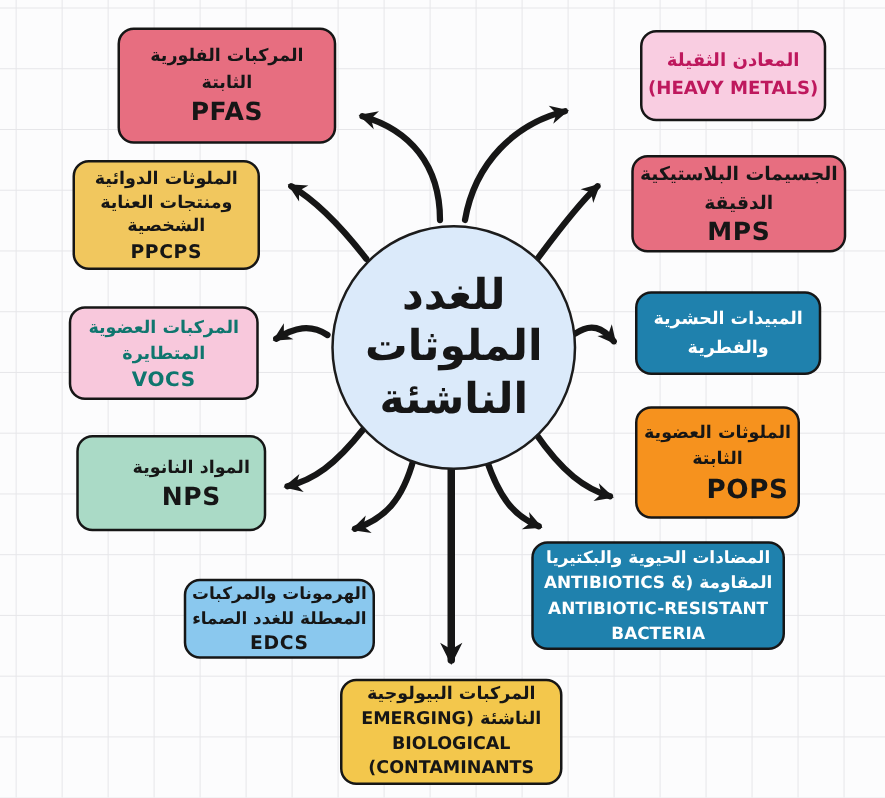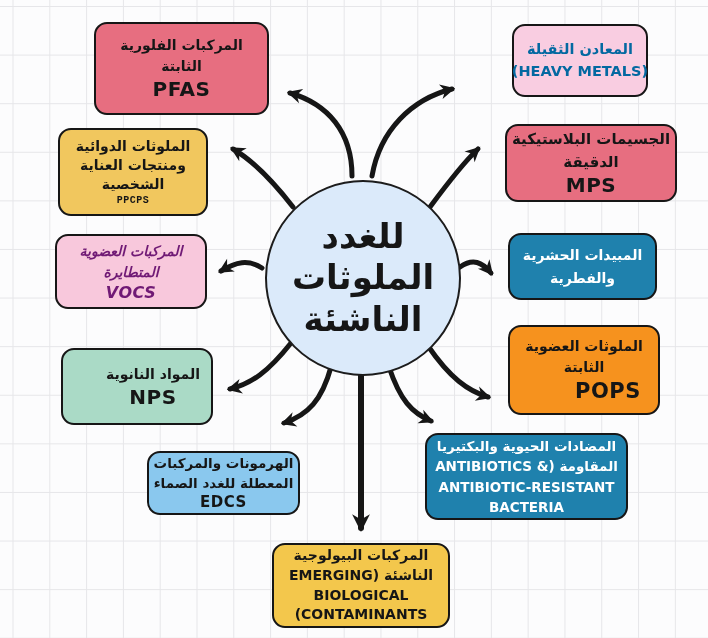--- a/index.html
+++ b/index.html
@@ -19,27 +19,27 @@
   .node{
     position:absolute;z-index:2;box-sizing:border-box;
     border:2.3px solid #161616;border-radius:13px;
     display:flex;flex-direction:column;justify-content:center;align-items:center;
     text-align:center;font-weight:bold;font-size:14px;line-height:1.5;
     padding:2px 4px;color:#161616;
   }
   .node .ln{white-space:nowrap;}
   .acr{font-size:20px;line-height:1.25;letter-spacing:.5px;}
   .n-ppcps{line-height:1.38;}
-  .n-ppcps .acr{font-size:10px;font-family:Liberation Mono, monospace;}
+  .n-ppcps .acr{font-size:15px;}
   .n-heavy .ln{font-size:14.5px;}
   .n-mps{font-size:15px;}
   .n-vocs .acr{font-size:16px;}
   .n-pest{line-height:1.6;}
   .n-pops .acr{font-size:21px;margin-left:48px;}
-  .n-edcs{font-size:13.5px;line-height:1.45;}
+  .n-edcs{font-size:13.5px;line-height:1.45;margin-top:12px;}
   .n-edcs .acr{font-size:15px;}
   .n-anti{font-size:13.5px;line-height:1.5;}
   .n-ebc{line-height:1.42;}
   .center-node{
     position:absolute;z-index:3;left:265px;top:180px;width:192px;height:192px;
     border-radius:50%;border:2.6px solid #1c1c1c;
     display:flex;flex-direction:column;justify-content:center;align-items:center;
     font-weight:bold;font-size:34px;line-height:1.22;color:#161616;
     text-align:center;
   }
@@ -67,55 +67,55 @@
     <path class="arrow" d="M 389,367 C 400,400 412,413 431,421" marker-end="url(#ah)" style="stroke: rgb(22, 22, 22);"></path>
     <path class="arrow thick" d="M 361,374 L 361,528" marker-end="url(#ah)" style="stroke: rgb(22, 22, 22);"></path>
   </svg>
 
   <div class="node n-pfas" style="left: 70px; top: 22px; width: 175px; height: 93px; background: rgb(231, 110, 128); color: rgb(22, 22, 22); margin-left: 24px;">
     <div class="ln">المركبات الفلورية</div>
     <div class="ln">الثابتة</div>
     <div class="ln acr">PFAS</div>
   </div>
 
-  <div class="node n-heavy" style="left: 512px; top: 24px; width: 136px; height: 73px; background: rgb(249, 205, 225); color: #0369a1;">
+  <div class="node n-heavy" style="left: 512px; top: 24px; width: 149px; height: 73px; background: rgb(249, 205, 225); color: #be185d;">
     <div class="ln">المعادن الثقيلة</div>
     <div class="ln">(HEAVY METALS)</div>
   </div>
 
   <div class="node n-ppcps" style="left: 58px; top: 128px; width: 150px; height: 88px; background: rgb(241, 199, 94); color: rgb(22, 22, 22);">
     <div class="ln">الملوثات الدوائية</div>
     <div class="ln">ومنتجات العناية</div>
     <div class="ln">الشخصية</div>
     <div class="ln acr">PPCPS</div>
   </div>
 
   <div class="node n-mps" style="left: 505px; top: 124px; width: 172px; height: 78px; background: rgb(231, 110, 128); color: rgb(22, 22, 22);">
     <div class="ln">الجسيمات البلاستيكية</div>
     <div class="ln">الدقيقة</div>
     <div class="ln acr">MPS</div>
   </div>
 
-  <div class="node n-vocs" style="left: 55px; top: 234px; width: 152px; height: 75px; background: rgb(248, 200, 220); color: #701a75; font-style: italic;">
+  <div class="node n-vocs" style="left: 55px; top: 245px; width: 152px; height: 75px; background: rgb(248, 200, 220); color: #0f766e;">
     <div class="ln">المركبات العضوية</div>
     <div class="ln">المتطايرة</div>
     <div class="ln acr">VOCS</div>
   </div>
 
   <div class="node n-pest" style="left: 508px; top: 233px; width: 149px; height: 67px; background: rgb(31, 129, 173); color: rgb(255, 255, 255); text-align: right;">
     <div class="ln">المبيدات الحشرية</div>
     <div class="ln">والفطرية</div>
   </div>
 
   <div class="node n-nps" style="left: 61px; top: 348px; width: 152px; height: 77px; background: rgb(170, 218, 198); color: rgb(22, 22, 22); padding-left: 36px;">
     <div class="ln">المواد النانوية</div>
     <div class="ln acr">NPS</div>
   </div>
 
-  <div class="node n-pops" style="left: 508px; top: 325px; width: 152px; height: 90px; background: rgb(246, 146, 30); color: rgb(22, 22, 22);">
+  <div class="node n-pops" style="left: 508px; top: 325px; width: 132px; height: 90px; background: rgb(246, 146, 30); color: rgb(22, 22, 22);">
     <div class="ln">الملوثات العضوية</div>
     <div class="ln">الثابتة</div>
     <div class="ln acr">POPS</div>
   </div>
 
   <div class="node n-edcs" style="left: 147px; top: 451px; width: 153px; height: 64px; background: rgb(138, 200, 238); color: rgb(22, 22, 22);">
     <div class="ln">الهرمونات والمركبات</div>
     <div class="ln">المعطلة للغدد الصماء</div>
     <div class="ln acr">EDCS</div>
   </div>

